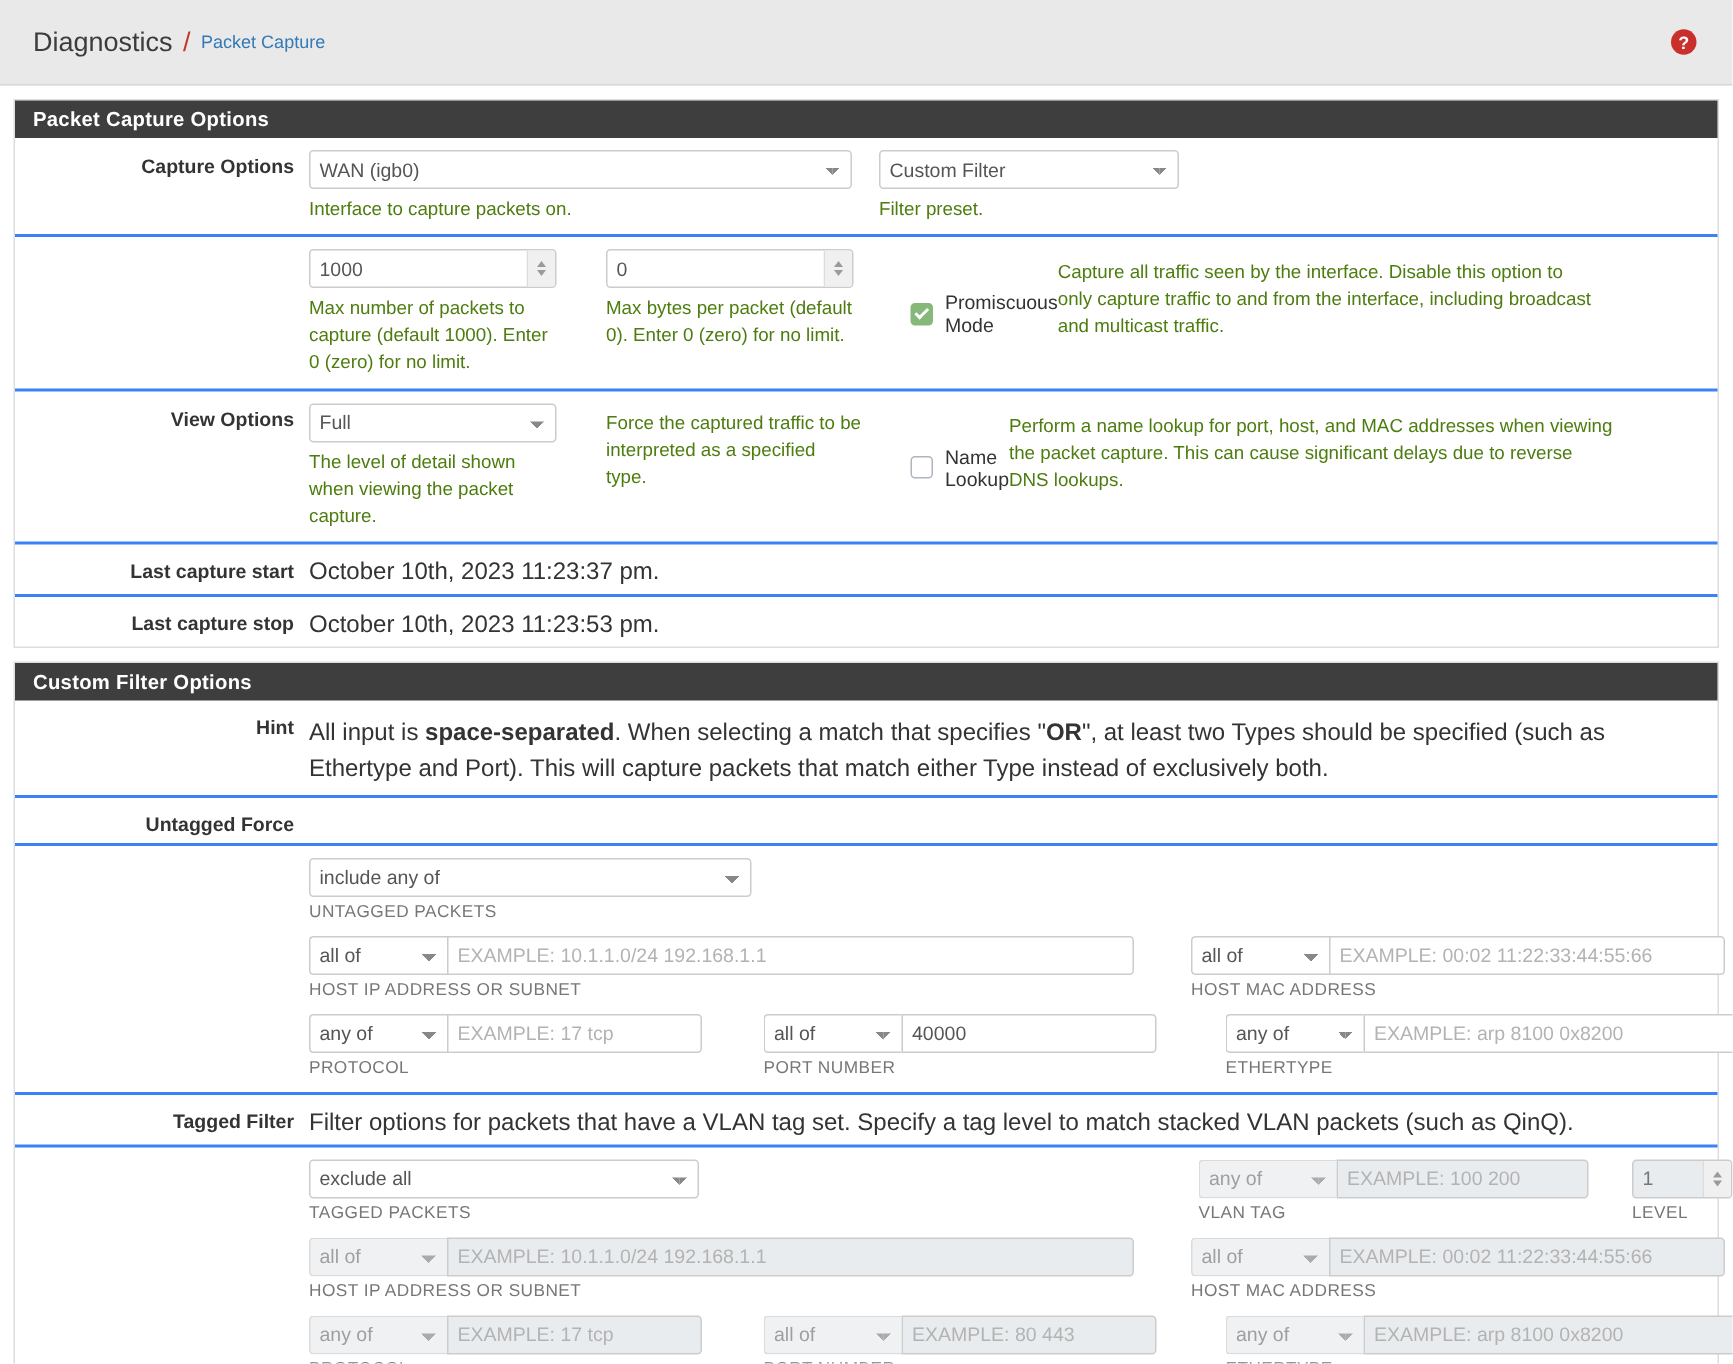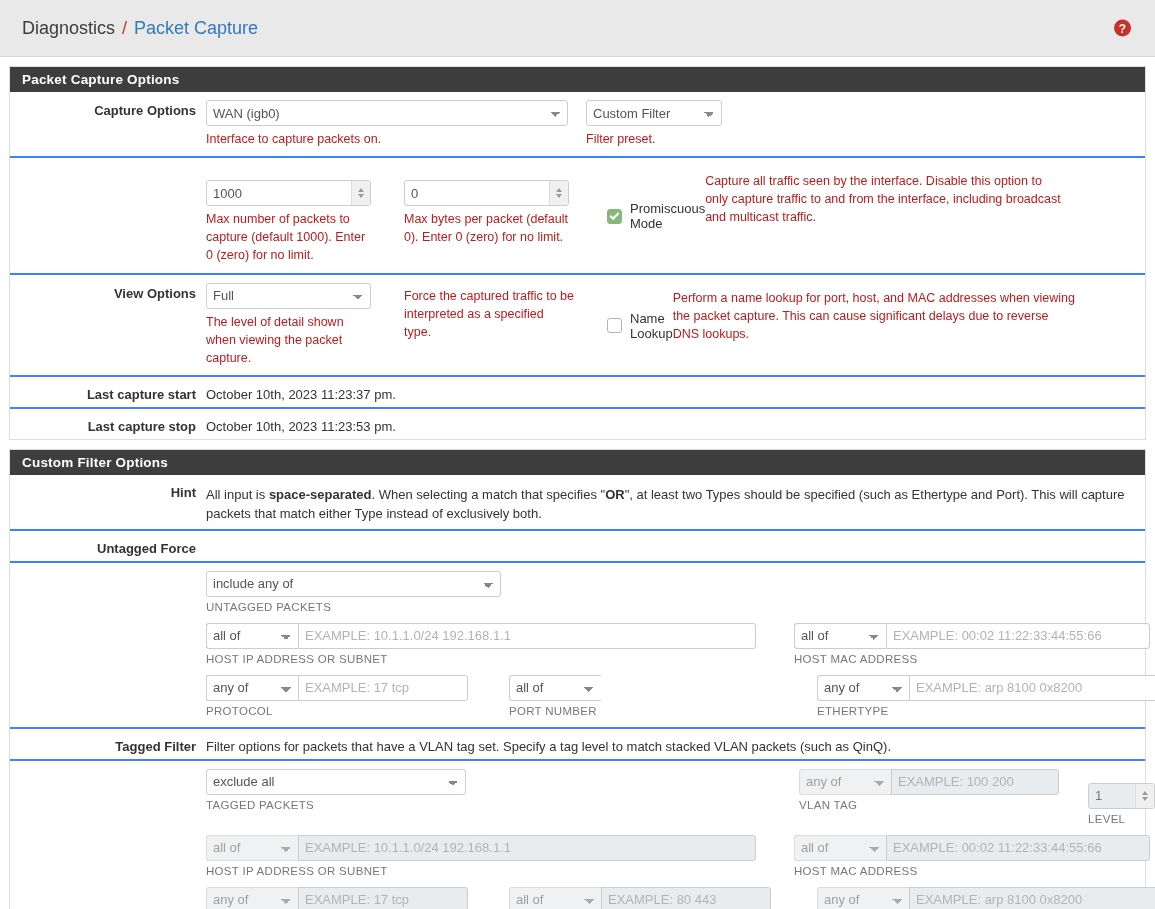--- a/index.html
+++ b/index.html
@@ -18,21 +18,21 @@
     height: 57px;
     background: #e9e9e9;
     border-bottom: 1px solid #d8d8d8;
     display: flex;
     align-items: center;
     padding: 0 16px 0 22px;
     position: relative;
   }
   .crumb-parent { font-size: 18px; color: #3c3c3c; }
   .crumb-sep { font-size: 18px; color: #c0392b; margin: 0 7px; }
-  .crumb-current { font-size: 18px; color: #337ab7; }
+  .crumb-current { font-size: 12px; color: #337ab7; }
   .help-icon {
     position: absolute; right: 24px; top: 50%; transform: translateY(-50%);
     width: 17px; height: 17px; border-radius: 50%;
     background: #c9302c; color: #fff;
     font-size: 12px; font-weight: bold;
     display: flex; align-items: center; justify-content: center;
     line-height: 1; cursor: pointer;
   }
 
   
@@ -58,27 +58,27 @@
     text-align: right;
     padding: 3px 10px 0 0;
     font-weight: bold;
     font-size: 13px;
     color: #333;
   }
   .fields-col { flex: 1; display: flex; flex-wrap: wrap; padding-right: 12px; }
 
   .fgroup { display: flex; flex-direction: column; margin-right: 18px; }
   .help-text {
-    font-size: 12.5px; color: #b91c1c; margin-top: 4px; line-height: 1.45;
+    font-size: 12.5px; color: #4d7c0f; margin-top: 4px; line-height: 1.45;
   }
   .caption {
     font-size: 11.5px; color: #777777; margin-top: 4px;
     letter-spacing: .3px;
   }
-  .static-text { padding-top: 3px; font-size: 13px; color: #333; }
+  .static-text { padding-top: 3px; font-size: 16px; color: #333; }
 
   
   select.ctl, input.ctl {
     font-family: "Liberation Sans", sans-serif;
     font-size: 13px;
     color: #555555;
     height: 26px;
     border: 1px solid #cccccc;
     border-radius: 3px;
     background: #ffffff;
@@ -103,21 +103,21 @@
     background-color:#e9ecef;
     background-image:
       linear-gradient(45deg, transparent 50%, #888 50%),
       linear-gradient(135deg, #888 50%, transparent 50%);
     background-position: calc(100% - 12px) 11px, calc(100% - 7px) 11px;
     background-size: 5px 5px, 5px 5px;
     background-repeat: no-repeat;
   }
 
   
-  .numwrap { position: relative; display: inline-block; margin-top: 14px; }
+  .numwrap { position: relative; display: inline-block; }
   .numwrap input { padding-right: 26px; }
   .spinner {
     position: absolute; right: 1px; top: 1px; bottom: 1px; width: 19px;
     background: #f0f0f0; border-left: 1px solid #dcdcdc;
     border-radius: 0 2px 2px 0;
     display: flex; flex-direction: column; align-items: center;
     justify-content: center; gap: 2px; cursor: pointer;
   }
   .spinner i {
     display:block; width:0; height:0; border-left:3.5px solid transparent;
@@ -166,21 +166,21 @@
   <div class="row">
     <div class="label-col">Capture Options</div>
     <div class="fields-col">
       <div class="fgroup" style="width:362px;">
         <select class="ctl" style="width:362px;">
           <option>WAN (igb0)</option>
         </select>
         <div class="help-text">Interface to capture packets on.</div>
       </div>
       <div class="fgroup" style="width:170px;">
-        <select class="ctl" style="width:136px;">
+        <select class="ctl" style="width:200px;">
           <option>Custom Filter</option>
         </select>
         <div class="help-text">Filter preset.</div>
       </div>
     </div>
   </div>
 
   <div class="row">
     <div class="label-col"></div>
     <div class="fields-col">
@@ -307,20 +307,21 @@
             </select>
             <input class="ctl" placeholder="EXAMPLE: 17 tcp" style="">
           </div>
           <div class="caption">PROTOCOL</div>
         </div>
         <div class="fgroup" style="width:290px;">
           <div class="igroup" style="width:262px;">
             <select class="ctl" style="width:92px;">
               <option>all of</option>
             </select>
+            <input class="ctl" style="color: rgb(85, 85, 85);" value="40000">
           </div>
           <div class="caption">PORT NUMBER</div>
         </div>
         <div class="fgroup">
           <div class="igroup" style="width:356px;">
             <select class="ctl" style="width:92px;">
               <option>any of</option>
             </select>
             <input class="ctl" placeholder="EXAMPLE: arp 8100 0x8200" style="">
           </div>

